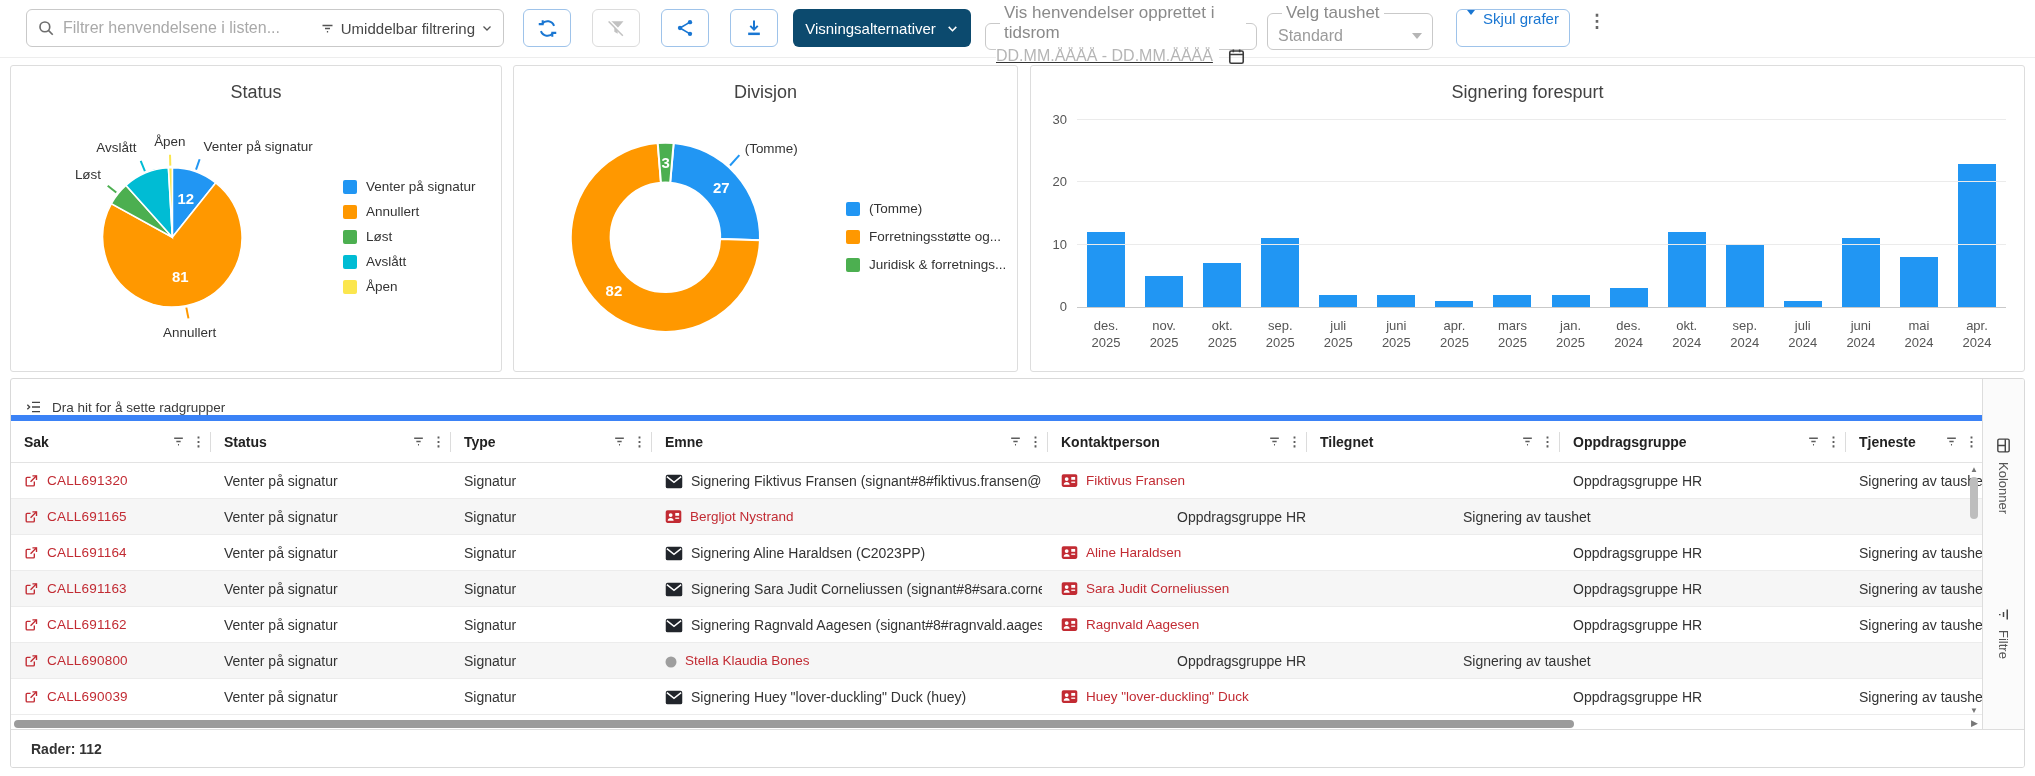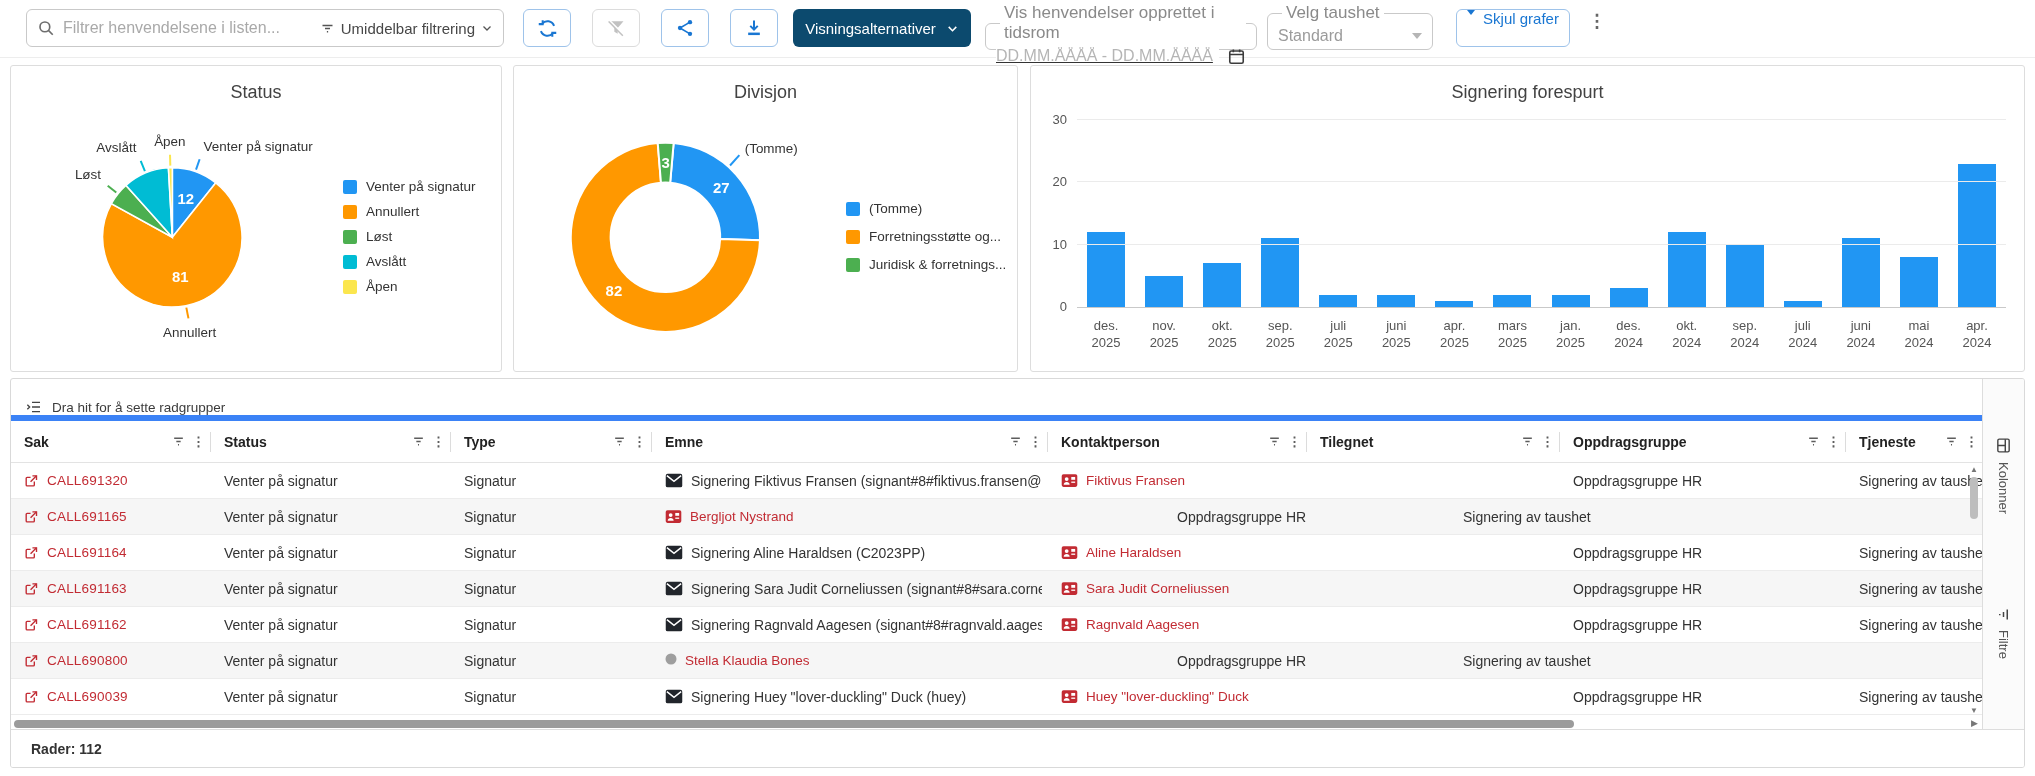--- a/index.html
+++ b/index.html
@@ -69,21 +69,21 @@
   .th { display:flex; align-items:center; padding:0 6px 0 13px; position:relative; font-size:14px; font-weight:bold; color:#222; }
   .th-label { flex:1; white-space:nowrap; overflow:hidden; }
   .th-icons { display:flex; align-items:center; gap:7px; color:#5d5d5d; }
   .th::after { content:""; position:absolute; right:0; top:11px; height:20px; width:1px; background:#dcdcdc; }
   .thead .th:nth-child(1){width:200px} .thead .th:nth-child(2){width:240px} .thead .th:nth-child(3){width:201px}
   .thead .th:nth-child(4){width:396px} .thead .th:nth-child(5){width:259px} .thead .th:nth-child(6){width:253px}
   .thead .th:nth-child(7){width:286px} .thead .th:nth-child(8){flex:1; min-width:138px}
   .tbody { width:1973px; }
   .trow { display:flex; height:36px; border-bottom:1px solid #ececec; align-items:center; cursor:pointer; background:#fff; }
   .trow:nth-child(even) { background:#f6f6f6; }
-  .td { padding:0 6px 0 13px; font-size:14px; color:#333; white-space:nowrap; overflow:hidden; display:flex; align-items:flex-start; gap:8px; }
+  .td { padding:0 6px 0 13px; font-size:14px; color:#333; white-space:nowrap; overflow:hidden; display:flex; align-items:flex-end; gap:8px; }
   .c-sak{width:200px} .c-status{width:240px} .c-type{width:201px} .c-emne{width:396px}
   .c-kontakt{width:259px} .c-tilegnet{width:253px} .c-oppdrag{width:286px} .c-tjeneste{flex:1; min-width:138px}
   .case-link { color:#c22b33; text-decoration:none; font-size:13.5px; letter-spacing:.2px; }
   .kontakt-text { color:#c22b33; font-size:13.5px; overflow:hidden; }
   .emne-text { overflow:hidden; }
   .hscroll { position:relative; height:12px; margin-top:3px; width:1973px; }
   .hthumb { position:absolute; left:3px; top:2px; width:1560px; height:8px; background:#9b9b9b; border-radius:4px; }
   .harrow { position:absolute; right:6px; top:0; font-size:9px; color:#777; }
   .vscroll { position:absolute; right:44px; top:86px; width:12px; height:250px; }
   .vscroll .up { position:absolute; top:0; left:2px; font-size:8px; color:#777; }

